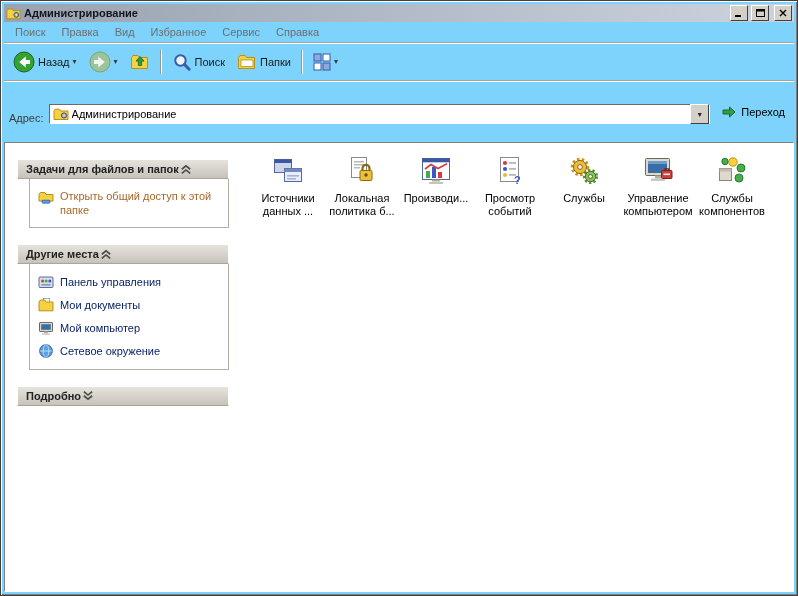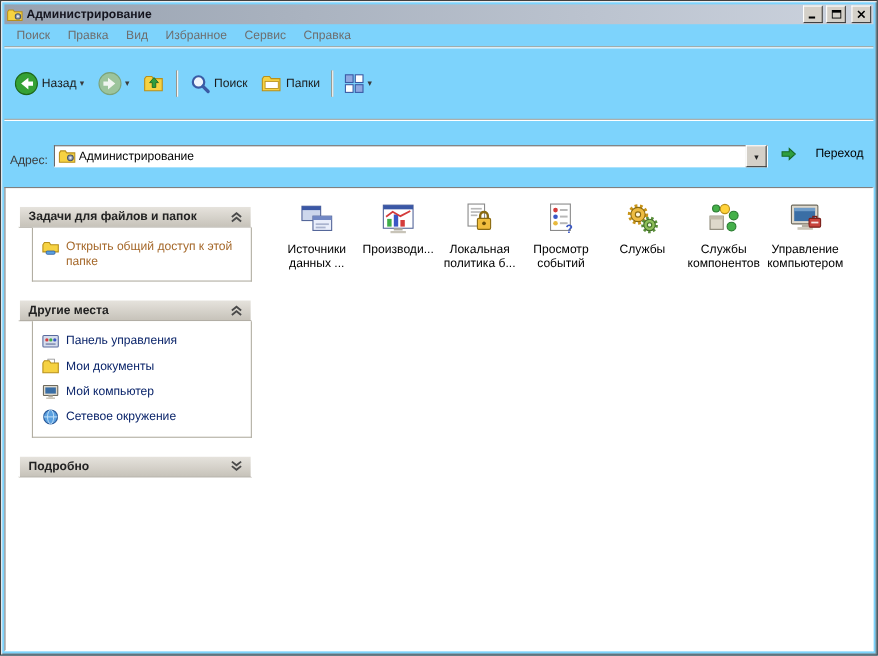--- a/index.html
+++ b/index.html
@@ -31,21 +31,21 @@
   .tb-btn.close{margin-left:2px;}
   
   .menubar{
     height:20px;flex:none;display:flex;align-items:center;gap:2px;
     padding:0 4px;color:#6e6e6e;border-bottom:1px solid #a8a49a;
   }
   .menu-item{padding:2px 7px;cursor:default;}
   
   .toolbar{
     height:32px;flex:none;display:flex;align-items:center;gap:2px;
-    padding:16px 4px;border-top:1px solid #ffffff;border-bottom:1px solid #a8a49a;
+    padding:2px 4px;border-top:1px solid #ffffff;border-bottom:1px solid #a8a49a;
   }
   .tool-btn{
     display:flex;align-items:center;gap:3px;padding:2px 4px;height:26px;
     box-sizing:border-box;border:1px solid transparent;cursor:default;
   }
   .tool-btn svg{display:block;}
   .tool-label{white-space:nowrap;color:#1a1a1a;}
   .caret{font-size:8px;color:#3a3a3a;line-height:8px;}
   .tsep{width:1px;height:24px;background:#9a968a;border-right:1px solid #ffffff;margin:0 3px;flex:none;}
   
@@ -61,32 +61,32 @@
   }
   .address-input{
     flex:1;border:none;outline:none;background:transparent;
     font-family:"Liberation Sans",sans-serif;font-size:11px;padding:0;height:16px;
   }
   .combo-drop{
     width:17px;height:18px;flex:none;background:#d4d0c8;
     border:1px solid;border-color:#ffffff #404040 #404040 #ffffff;
     display:flex;align-items:center;justify-content:center;font-size:8px;color:#222;
   }
-  .go-btn{display:flex;align-items:center;gap:16px;padding:1px 6px;height:22px;cursor:default;}
+  .go-btn{display:flex;align-items:center;gap:4px;padding:1px 6px;height:22px;cursor:default;}
   .go-btn svg{display:block;}
   
   .content{
     flex:1;background:#ffffff;display:flex;align-items:flex-start;
     border:1px solid;border-color:#808080 #ffffff #ffffff #808080;
     overflow:hidden;
   }
   .sidebar{width:212px;flex:none;margin:16px 0 0 12px;}
   .panel{margin-bottom:16px;}
   .panel-header{
-    height:20px;display:flex;align-items:center;justify-content:space-between;
+    height:20px;display:flex;align-items:center;justify-content:flex-start;
     padding:0 6px 0 8px;box-sizing:border-box;
     background:linear-gradient(#e6e3dd,#c7c3ba);
     border:1px solid #ffffff;border-bottom:1px solid #aaa69c;
     font-weight:bold;color:#222;cursor:default;
   }
   .chevron{display:inline-flex;width:14px;justify-content:center;}
   .panel-body{
     background:#ffffff;border:1px solid #b2aea2;border-top:none;
     padding:10px 6px 10px 8px;
     margin-left:12px;
@@ -336,51 +336,51 @@
             <rect x="15" y="20" width="12" height="1.6" fill="#aab4cf"></rect>
             <rect x="15" y="23" width="9" height="1.6" fill="#aab4cf"></rect>
           </svg>
         </span>
         <div class="icon-label">Источники данных ...</div>
       </div>
 
       <div class="icon-cell">
         <span class="big-icon">
           <svg width="32" height="32" viewBox="0 0 32 32">
+            <rect x="5.5" y="2.5" width="15" height="20" fill="#ffffff" stroke="#8a8a8a"></rect>
+            <rect x="8" y="6" width="10" height="1.5" fill="#b8b8b8"></rect>
+            <rect x="8" y="9" width="10" height="1.5" fill="#b8b8b8"></rect>
+            <rect x="8" y="12" width="6" height="1.5" fill="#b8b8b8"></rect>
+            <path d="M16.5 15.5 v-2.2 a3.5 3.5 0 0 1 7 0 v2.2" fill="none" stroke="#8a6a10" stroke-width="2.2"></path>
+            <rect x="14" y="15.5" width="12" height="10" rx="1.2" fill="#f0be3e" stroke="#8a6a10"></rect>
+            <circle cx="20" cy="20" r="1.7" fill="#6b4f08"></circle>
+          </svg>
+        </span>
+        <div class="icon-label">Локальная политика б...</div>
+      </div>
+
+      <div class="icon-cell">
+        <span class="big-icon">
+          <svg width="32" height="32" viewBox="0 0 32 32">
             <rect x="2.5" y="3.5" width="27" height="21" fill="#ffffff" stroke="#55679a"></rect>
             <rect x="2.5" y="3.5" width="27" height="3.8" fill="#3a57a5"></rect>
             <rect x="6" y="16" width="4" height="7" fill="#3fae49"></rect>
             <rect x="12" y="12" width="4" height="11" fill="#3a57c5"></rect>
             <rect x="18" y="17" width="4" height="6" fill="#d43c3c"></rect>
             <polyline points="5,14 11,9.5 18,13.5 27,8.8" fill="none" stroke="#d43c3c" stroke-width="1.6"></polyline>
             <rect x="12" y="24.5" width="8" height="2" fill="#b0aca0"></rect>
             <rect x="9" y="27" width="14" height="2" fill="#c8c4b8"></rect>
           </svg>
         </span>
         <div class="icon-label">Производи...</div>
       </div>
 
       <div class="icon-cell">
         <span class="big-icon">
           <svg width="32" height="32" viewBox="0 0 32 32">
-            <rect x="5.5" y="2.5" width="15" height="20" fill="#ffffff" stroke="#8a8a8a"></rect>
-            <rect x="8" y="6" width="10" height="1.5" fill="#b8b8b8"></rect>
-            <rect x="8" y="9" width="10" height="1.5" fill="#b8b8b8"></rect>
-            <rect x="8" y="12" width="6" height="1.5" fill="#b8b8b8"></rect>
-            <path d="M16.5 15.5 v-2.2 a3.5 3.5 0 0 1 7 0 v2.2" fill="none" stroke="#8a6a10" stroke-width="2.2"></path>
-            <rect x="14" y="15.5" width="12" height="10" rx="1.2" fill="#f0be3e" stroke="#8a6a10"></rect>
-            <circle cx="20" cy="20" r="1.7" fill="#6b4f08"></circle>
-          </svg>
-        </span>
-        <div class="icon-label">Локальная политика б...</div>
-      </div>
-
-      <div class="icon-cell">
-        <span class="big-icon">
-          <svg width="32" height="32" viewBox="0 0 32 32">
             <rect x="6.5" y="2.5" width="18" height="24" fill="#ffffff" stroke="#8a8a8a"></rect>
             <circle cx="11" cy="8" r="2.1" fill="#d43c3c"></circle>
             <rect x="15" y="7" width="7" height="1.8" fill="#b8b8b8"></rect>
             <circle cx="11" cy="14" r="2.1" fill="#3a57c5"></circle>
             <rect x="15" y="13" width="7" height="1.8" fill="#b8b8b8"></rect>
             <circle cx="11" cy="20" r="2.1" fill="#e8b93c"></circle>
             <rect x="15" y="19" width="7" height="1.8" fill="#b8b8b8"></rect>
             <text x="20" y="29" font-size="11" font-weight="bold" fill="#3a57c5" font-family="Liberation Sans, sans-serif">?</text>
           </svg>
         </span>
@@ -397,42 +397,42 @@
             <circle cx="22.5" cy="21.5" r="5.2" fill="#8fbf5a" stroke="#44702a"></circle>
             <circle cx="22.5" cy="21.5" r="2" fill="#eef6e2" stroke="#44702a"></circle>
           </svg>
         </span>
         <div class="icon-label">Службы</div>
       </div>
 
       <div class="icon-cell">
         <span class="big-icon">
           <svg width="32" height="32" viewBox="0 0 32 32">
-            <rect x="3.5" y="13.5" width="12" height="12" fill="#ded9cb" stroke="#8a8575"></rect>
-            <rect x="3.5" y="13.5" width="12" height="3" fill="#c2bcaa"></rect>
-            <circle cx="9" cy="6.5" r="3.2" fill="#45b04a" stroke="#2a7a30"></circle>
-            <circle cx="17" cy="7" r="4.2" fill="#ffd23a" stroke="#b8901a"></circle>
-            <circle cx="25" cy="13" r="4" fill="#45b04a" stroke="#2a7a30"></circle>
-            <circle cx="23" cy="23" r="4" fill="#45b04a" stroke="#2a7a30"></circle>
-          </svg>
-        </span>
-        <div class="icon-label">Службы компонентов</div>
-      </div>
-
-      <div class="icon-cell">
-        <span class="big-icon">
-          <svg width="32" height="32" viewBox="0 0 32 32">
             <rect x="3.5" y="3.5" width="24" height="17" rx="1" fill="#ded9cd" stroke="#6e6a5c"></rect>
             <rect x="6" y="6" width="19" height="12" fill="#3a6ea5"></rect>
             <rect x="6" y="6" width="19" height="3" fill="#6f9cc8"></rect>
             <rect x="13" y="20.5" width="6" height="3" fill="#b4afa2"></rect>
             <rect x="9" y="23.5" width="14" height="2.4" fill="#cac5b8"></rect>
             <rect x="23" y="13.8" width="3.5" height="2.4" fill="none" stroke="#7a1f1a" stroke-width="1.2"></rect>
             <rect x="19.5" y="15.5" width="10.5" height="8" rx="1" fill="#c8433c" stroke="#7a1f1a"></rect>
             <rect x="21.5" y="18.5" width="6.5" height="1.6" fill="#ffffff" opacity="0.85"></rect>
           </svg>
         </span>
         <div class="icon-label">Управление компьютером</div>
       </div>
 
+      <div class="icon-cell">
+        <span class="big-icon">
+          <svg width="32" height="32" viewBox="0 0 32 32">
+            <rect x="3.5" y="13.5" width="12" height="12" fill="#ded9cb" stroke="#8a8575"></rect>
+            <rect x="3.5" y="13.5" width="12" height="3" fill="#c2bcaa"></rect>
+            <circle cx="9" cy="6.5" r="3.2" fill="#45b04a" stroke="#2a7a30"></circle>
+            <circle cx="17" cy="7" r="4.2" fill="#ffd23a" stroke="#b8901a"></circle>
+            <circle cx="25" cy="13" r="4" fill="#45b04a" stroke="#2a7a30"></circle>
+            <circle cx="23" cy="23" r="4" fill="#45b04a" stroke="#2a7a30"></circle>
+          </svg>
+        </span>
+        <div class="icon-label">Службы компонентов</div>
+      </div>
+
     </div>
   </div>
 </div>
 
 </body></html>

